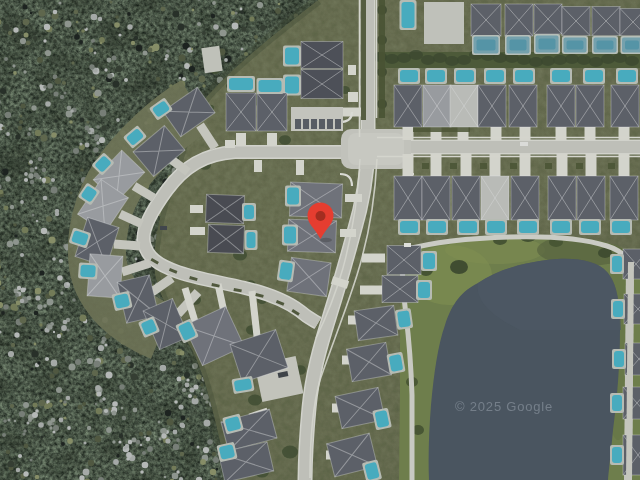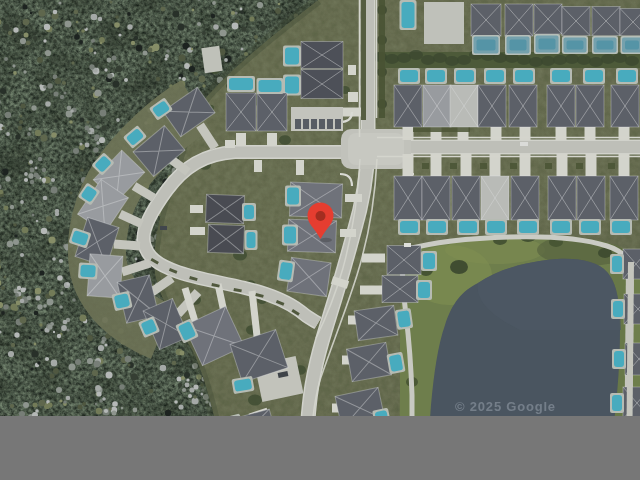--- a/index.html
+++ b/index.html
@@ -1,16 +1,16 @@
 <!DOCTYPE html>
 <html><head>
 <meta charset="utf-8">
 <style>
 html,body{margin:0;padding:0;background:#777;}
-#map{width:640px;height:416px;overflow:hidden;font-weight:bold;}
+#map{width:640px;height:480px;overflow:hidden;}
 #map svg{filter:blur(0.5px);}
 </style>
 </head>
 <body>
 <div id="map">
 <svg xmlns="http://www.w3.org/2000/svg" width="640" height="480" viewBox="0 0 640 480">
 
 <rect x="0" y="0" width="640" height="480" fill="#6c7254"></rect>
 <rect x="0" y="0" width="640" height="480" fill="url(#grassvar)"></rect>
 <rect x="0" y="0" width="640" height="480" fill="#556044" filter="url(#gtex)" opacity="0.5"></rect>

